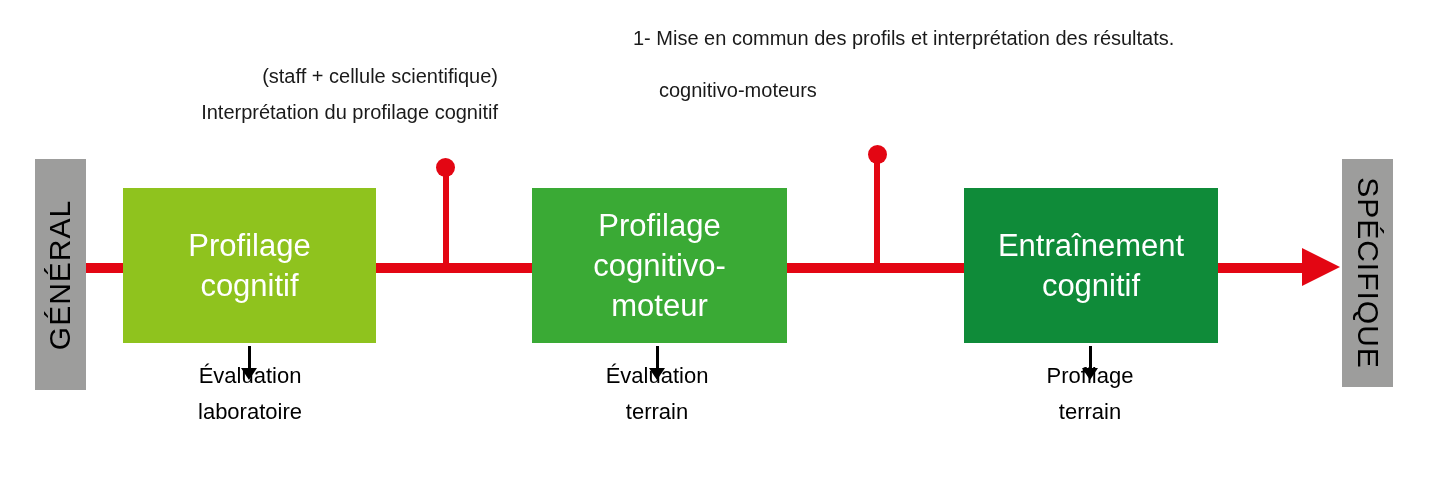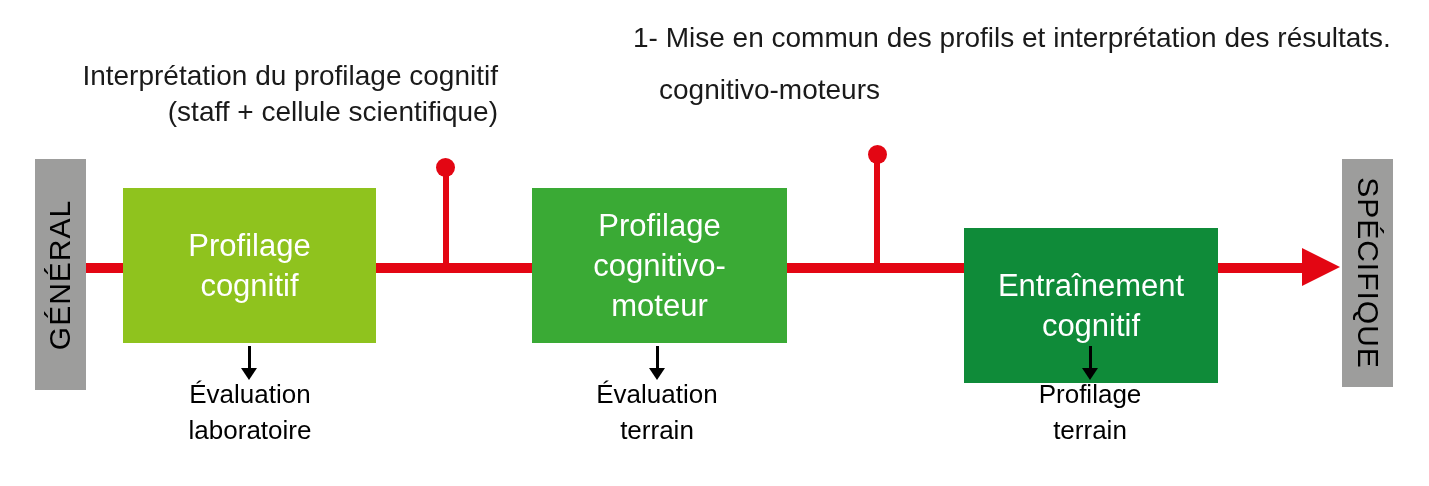--- a/index.html
+++ b/index.html
@@ -5,21 +5,21 @@
   html, body { margin: 0; padding: 0; background: #ffffff; }
   .canvas {
     position: relative;
     width: 1429px;
     height: 486px;
     background: #ffffff;
     font-family: "Liberation Sans", sans-serif;
     color: #1a1a1a;
     overflow: hidden;
   }
-  .ann { position: absolute; font-size: 28px; line-height: 36px; color: #1a1a1a; }
+  .ann { position: absolute; font-size: 20px; line-height: 36px; color: #1a1a1a; }
   .ann div { white-space: nowrap; }
   .ann-left  { left: 68px; top: 58px; width: 430px; text-align: right; }
   .ann-right { left: 633px; top: 20px; text-align: left; }
   .ann-right .indent { padding-left: 26px; margin-top: 16px; }
 
   .band {
     position: absolute;
     width: 51px;
     background: #9d9d9c;
     display: flex;
@@ -67,57 +67,57 @@
     align-items: center;
     justify-content: center;
     text-align: center;
     color: #ffffff;
     font-size: 31px;
     line-height: 40px;
     white-space: pre-line;
   }
   .stage-1 { left: 123px; width: 253px; }
   .stage-2 { left: 532px; width: 255px; }
-  .stage-3 { left: 964px; width: 254px; margin-top: 40px; }
+  .stage-3 { left: 964px; width: 254px; }
 
   .down-arrow { position: absolute; }
   .down-arrow .stem { position: absolute; top: 346px; width: 3px; height: 23px; background: #000000; }
   .down-arrow .head {
     position: absolute; top: 368px;
     width: 0; height: 0;
     border-left: 8px solid transparent;
     border-right: 8px solid transparent;
     border-top: 12px solid #000000;
   }
   .da-1 .stem { left: 248px; }  .da-1 .head { left: 241px; }
   .da-2 .stem { left: 656px; }  .da-2 .head { left: 649px; }
   .da-3 .stem { left: 1089px; } .da-3 .head { left: 1082px; }
 
   .out-label {
     position: absolute;
-    top: 376px;
+    top: 358px;
     width: 240px;
     text-align: center;
-    font-size: 26px;
+    font-size: 22px;
     line-height: 36px;
     color: #000000;
     white-space: pre-line;
   }
   .out-1 { left: 130px; }
   .out-2 { left: 537px; }
   .out-3 { left: 970px; }
 </style>
 </head>
 <body>
 
 <div class="canvas">
 
   <div class="ann ann-left">
+    <div>(staff + cellule scientifique)</div>
     <div>Interprétation du profilage cognitif</div>
-    <div>(staff + cellule scientifique)</div>
   </div>
 
   <div class="ann ann-right">
     <div>1- Mise en commun des profils et interprétation des résultats.</div>
     <div class="indent">cognitivo-moteurs</div>
   </div>
 
   <div class="band band-left">
     <span>GÉNÉRAL</span>
   </div>

